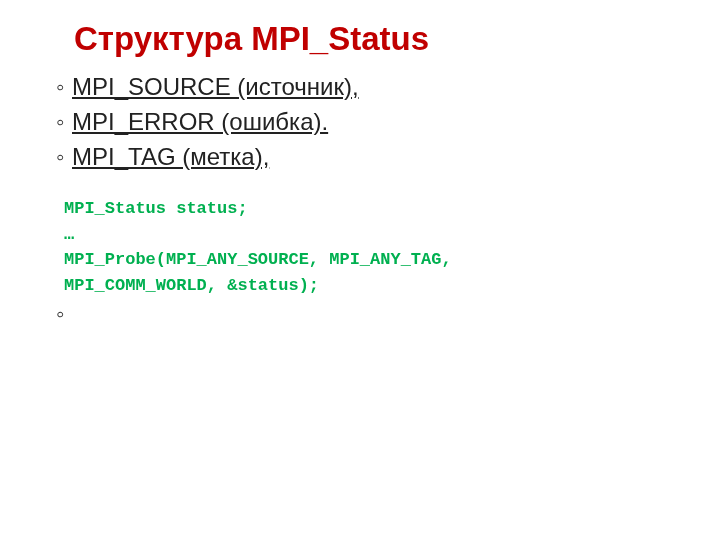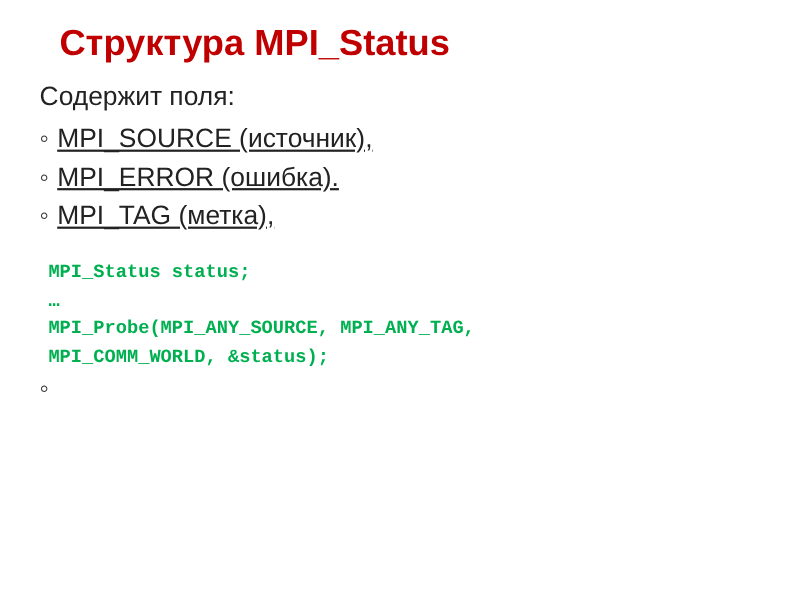--- a/index.html
+++ b/index.html
@@ -10,21 +10,21 @@
     background: #ffffff;
     font-family: "Century Gothic", "Trebuchet MS", Arial, sans-serif;
     color: #222222;
     overflow: hidden;
   }
   .slide {
     position: relative;
     width: 576px;
     height: 540px;
     box-sizing: border-box;
-    padding: 20px 36px 0 36px;
+    padding: 20px 36px 0 56px;
   }
   .title {
     color: #c00000;
     font-size: 33px;
     font-weight: bold;
     margin: 0 0 12px 18px;
     letter-spacing: 0px;
   }
   .intro {
     font-size: 24px;
@@ -79,21 +79,20 @@
     top: 0;
     color: #333;
     font-size: 24px;
   }
 </style>
 </head>
 <body>
 
 <div class="slide">
   <h1 class="title">Структура MPI_Status</h1>
-  <p class="intro">Содержит поля:</p>
 
   <ul class="fields">
     <li>MPI_SOURCE (источник),</li>
     <li>MPI_ERROR (ошибка).</li>
     <li>MPI_TAG (метка),</li>
   </ul>
 
   <div class="codeblock"><span>MPI_Status status;</span>
 <span>…</span>
 <span>MPI_Probe(MPI_ANY_SOURCE, MPI_ANY_TAG, MPI_COMM_WORLD, &amp;status);</span></div>

